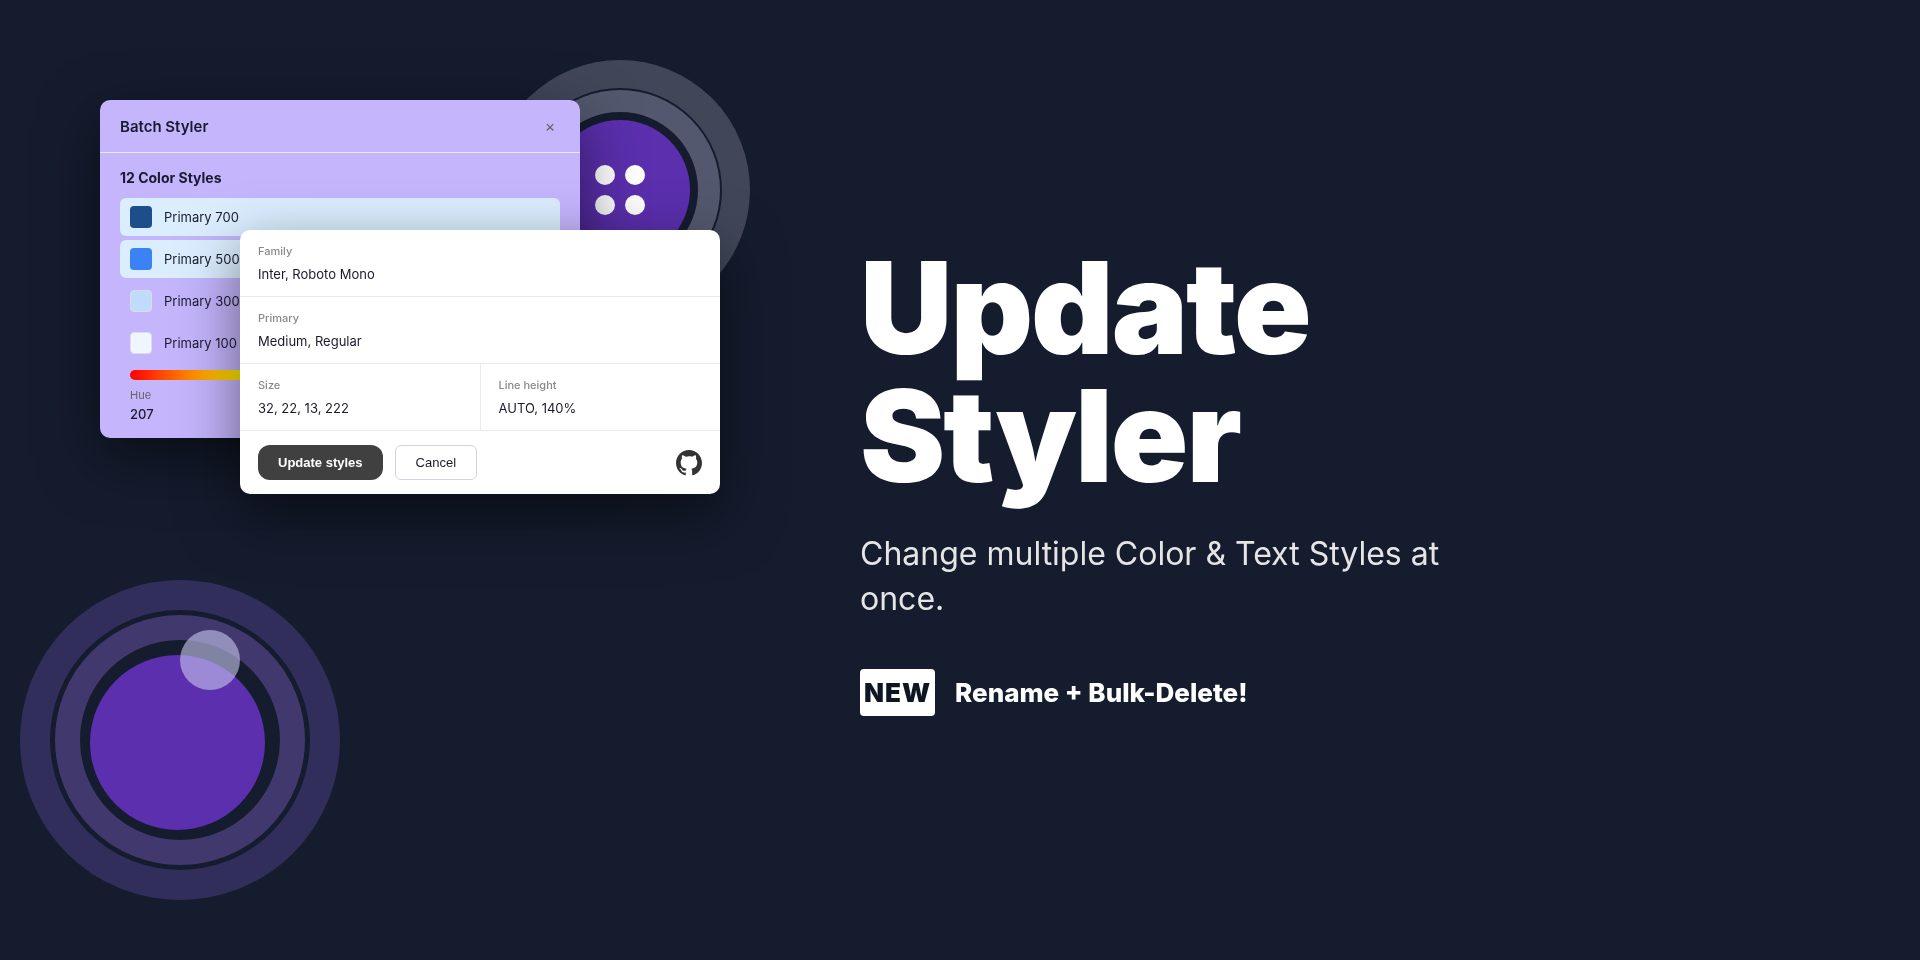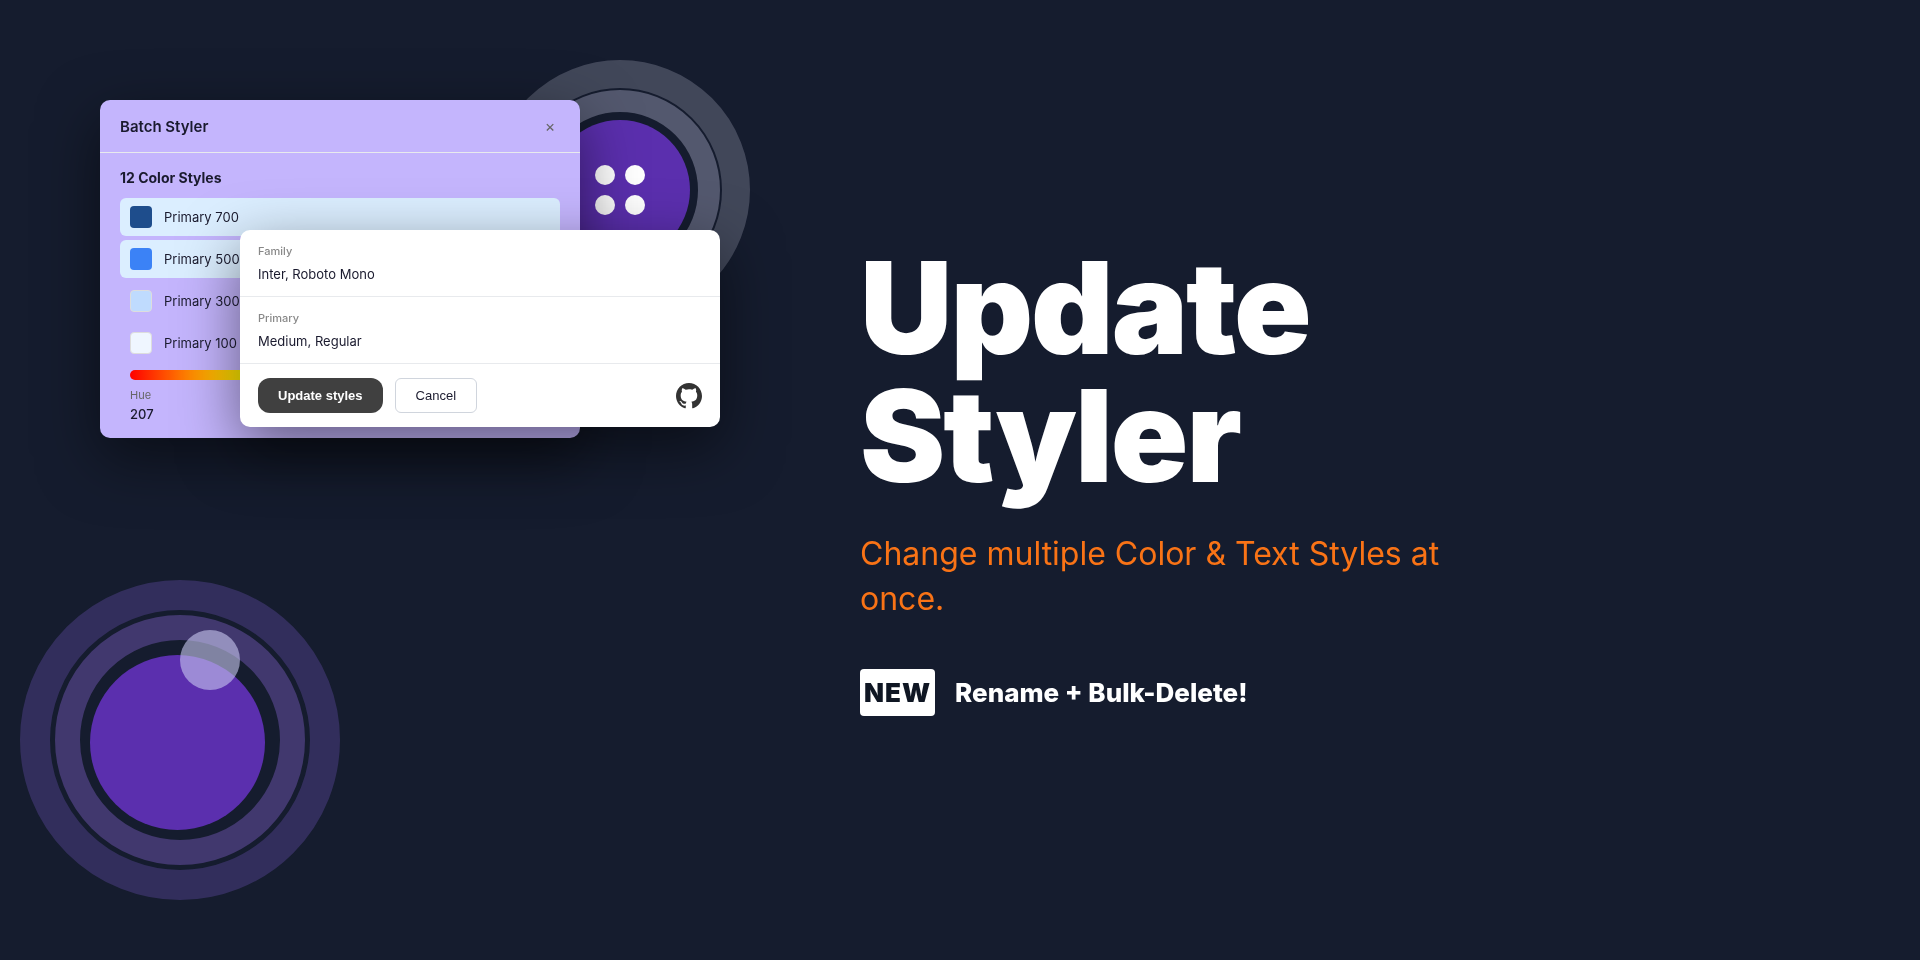--- a/index.html
+++ b/index.html
@@ -320,21 +320,21 @@
       font-weight: 900;
       color: #ffffff;
       line-height: 1.0;
       letter-spacing: -2px;
       margin-bottom: 32px;
     }
 
     .hero-subtitle {
       font-size: 32px;
       font-weight: 400;
-      color: #f97316;
+      color: #e5e5e5;
       line-height: 1.4;
       margin-bottom: 48px;
       max-width: 580px;
     }
 
     .new-badge-row {
       display: flex;
       align-items: center;
       gap: 20px;
     }
@@ -413,20 +413,30 @@
   </div>
 
   <div class="typo-popup">
     <div class="typo-section">
       <div class="typo-label">Family</div>
       <div class="typo-value">Inter, Roboto Mono</div>
     </div>
     <div class="typo-section">
       <div class="typo-label">Primary</div>
       <div class="typo-value">Medium, Regular</div>
+    </div>
+    <div class="typo-row">
+      <div class="typo-half">
+        <div class="typo-label">Size</div>
+        <div class="typo-value">32, 22, 13, 222</div>
+      </div>
+      <div class="typo-half">
+        <div class="typo-label">Line height</div>
+        <div class="typo-value">AUTO, 140%</div>
+      </div>
     </div>
     <div class="typo-actions">
       <button class="btn-update">Update styles</button>
       <button class="btn-cancel">Cancel</button>
       <div class="github-icon">
         <svg viewBox="0 0 24 24" fill="currentColor">
           <path d="M12 0C5.37 0 0 5.37 0 12c0 5.3 3.44 9.8 8.2 11.38.6.11.82-.26.82-.58v-2.03c-3.34.73-4.04-1.61-4.04-1.61-.54-1.38-1.32-1.75-1.32-1.75-1.08-.74.08-.73.08-.73 1.2.08 1.83 1.23 1.83 1.23 1.06 1.82 2.79 1.3 3.47.99.11-.77.41-1.3.75-1.6-2.66-.3-5.47-1.33-5.47-5.93 0-1.31.47-2.38 1.23-3.22-.12-.3-.53-1.52.12-3.17 0 0 1.01-.32 3.3 1.23a11.5 11.5 0 013-.4c1.02 0 2.04.14 3 .4 2.28-1.55 3.29-1.23 3.29-1.23.65 1.65.24 2.87.12 3.17.77.84 1.23 1.91 1.23 3.22 0 4.61-2.81 5.63-5.49 5.92.43.37.81 1.1.81 2.22v3.29c0 .32.22.7.82.58C20.56 21.8 24 17.3 24 12c0-6.63-5.37-12-12-12z"></path>
         </svg>
       </div>
     </div>

